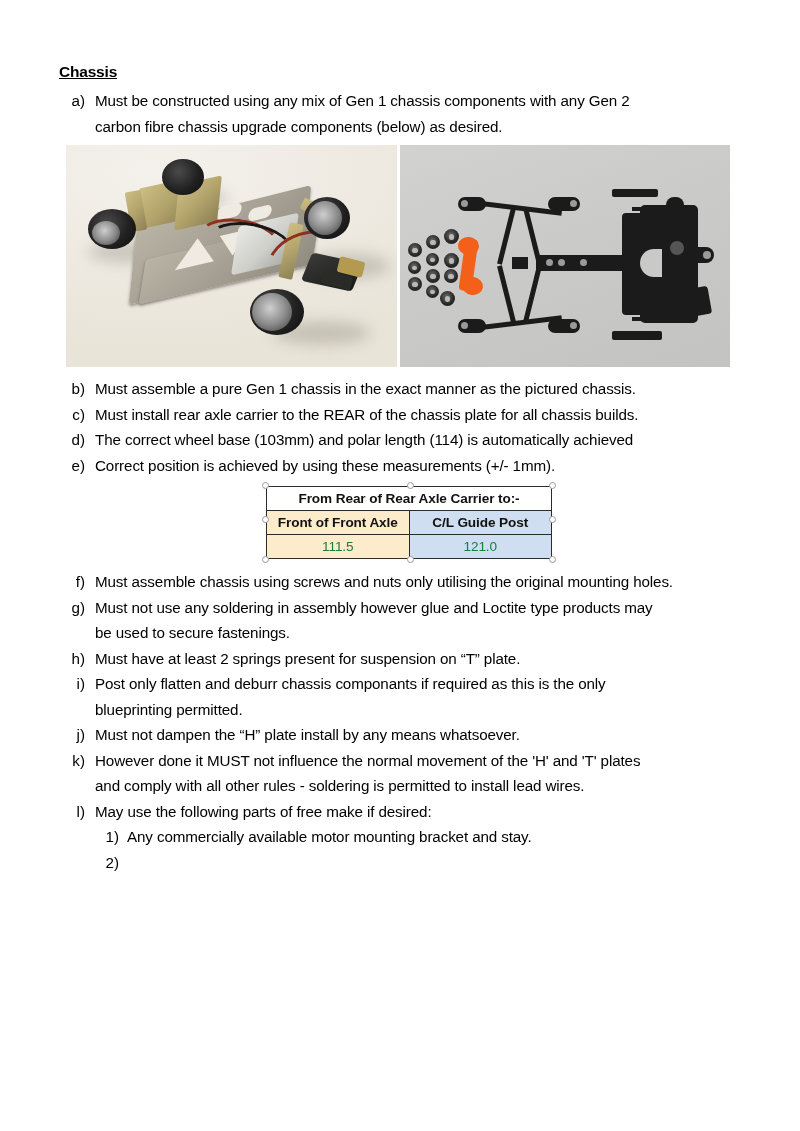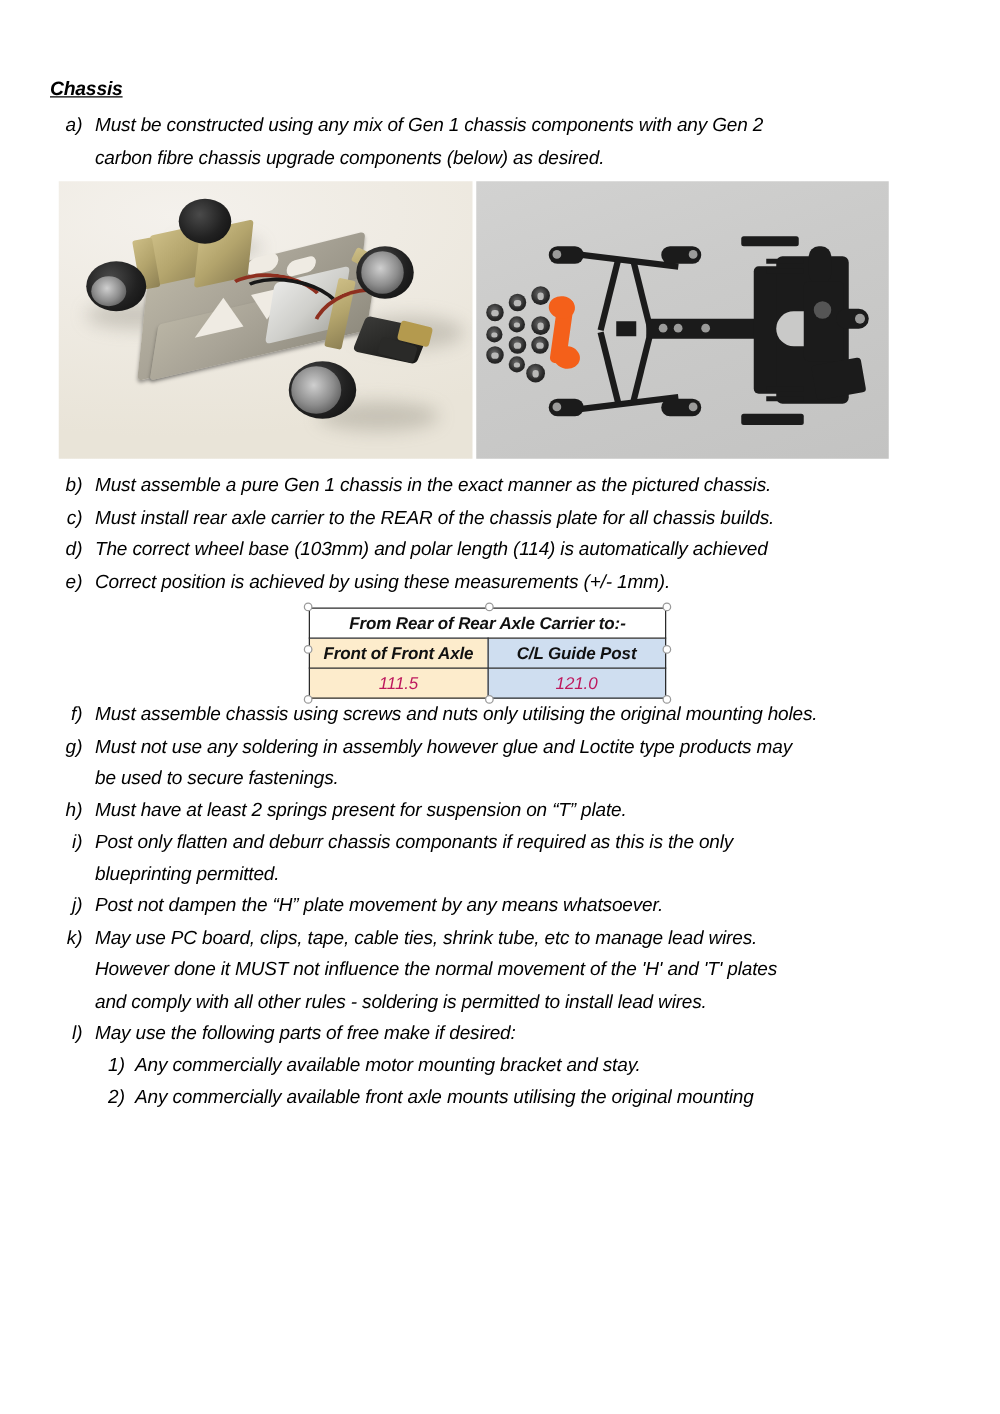--- a/index.html
+++ b/index.html
@@ -19,24 +19,23 @@
   .page {
     position: absolute;
     left: 0; top: 0;
     width: 800px;
     height: 1131px;
     background: #fff;
   }
 
   .content {
     position: absolute;
-    left: 40px;
+    left: 59px;
     top: 62px;
     width: 700px;
-    font-style: italic;
   }
 
   
   .section-title {
     font-size: 15.5px;
     font-weight: bold;
     text-decoration: underline;
     letter-spacing: -0.2px;
     margin: 0 0 7px 0;
     line-height: 1.25;
@@ -160,21 +159,21 @@
   .orangebar {
     position: absolute;
     background: #f4601a;
     border-radius: 4px;
   }
 
   
   .table-wrap {
     position: relative;
     width: 286px;
-    margin: 8px auto 0 auto;
+    margin: 8px auto 10px auto;
   }
   table.meas {
     border-collapse: collapse;
     width: 286px;
     table-layout: fixed;
     background: #fff;
   }
   table.meas td {
     border: 1px solid #2b2b2b;
     font-size: 13.6px;
@@ -183,21 +182,21 @@
     height: 20px;
     letter-spacing: -0.1px;
   }
   td.th {
     font-weight: bold;
     color: #111;
   }
   td.title-cell { background: #ffffff; }
   td.tan   { background: #fdeccc; }
   td.blue  { background: #cfdef0; }
-  td.val   { font-weight: normal; font-size: 14.6px; color: #be185d; padding-bottom: 3px; }
+  td.val   { font-weight: normal; font-size: 14.6px; color: #15803d; padding-bottom: 3px; }
 
   
   .handle {
     position: absolute;
     width: 5px; height: 5px;
     background: #ffffff;
     border: 1px solid #9a9a9a;
     border-radius: 50%;
   }
   .h-tl { left: -4px;  top: -4px; }
@@ -410,28 +409,27 @@
       <div class="marker">i)</div>
       <div class="body-col">
         <span class="ln">Post only flatten and deburr chassis componants if required as this is the only</span>
         <span class="ln">blueprinting permitted.</span>
       </div>
     </div>
 
     <div class="oitem">
       <div class="marker">j)</div>
       <div class="body-col">
-        <span class="ln">Post not dampen the “H” plate movement by any means whatsoever.</span>
+        <span class="ln">Must not dampen the “H” plate install by any means whatsoever.</span>
       </div>
     </div>
 
     <div class="oitem">
       <div class="marker">k)</div>
       <div class="body-col">
-        <span class="ln">May use PC board, clips, tape, cable ties, shrink tube, etc to manage lead wires.</span>
         <span class="ln">However done it MUST not influence the normal movement of the 'H' and 'T' plates</span>
         <span class="ln">and comply with all other rules - soldering is permitted to install lead wires.</span>
       </div>
     </div>
 
     <div class="oitem">
       <div class="marker">l)</div>
       <div class="body-col">
         <span class="ln"> May use the following parts of free make if desired:</span>
       </div>
@@ -440,18 +438,17 @@
     <div class="subitem">
       <div class="marker">1)</div>
       <div class="body-col">
         <span class="ln">Any commercially available motor mounting bracket and stay.</span>
       </div>
     </div>
 
     <div class="subitem">
       <div class="marker">2)</div>
       <div class="body-col">
-        <span class="ln">Any commercially available front axle mounts utilising  the original mounting</span>
       </div>
     </div>
 
   </div>
 </div>
 
 </body></html>

